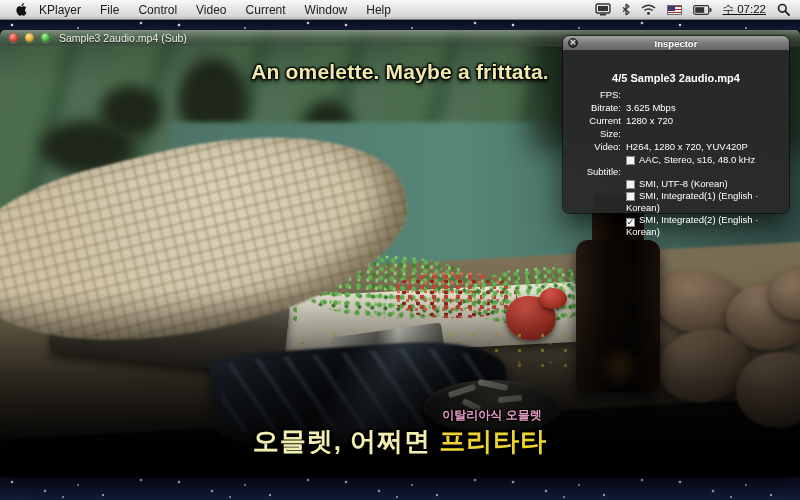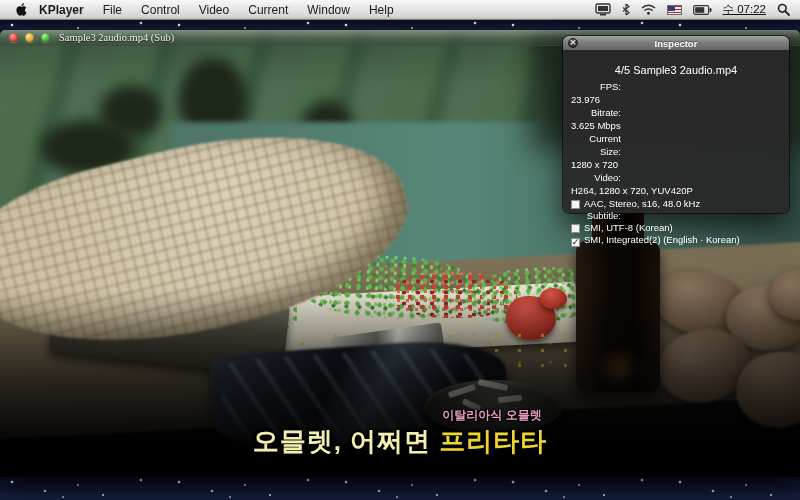--- a/index.html
+++ b/index.html
@@ -8,21 +8,21 @@
     font-family:"Liberation Sans",sans-serif;background:#0a0f22;}
 
   
   .menubar{position:absolute;left:0;top:0;width:800px;height:20px;z-index:30;
     background:linear-gradient(180deg,#f8f8f8,#d6d6d6 85%,#bfbfbf);
     border-bottom:1px solid #7e7e7e;display:flex;align-items:center;
     padding:0 10px;font-size:12px;color:#1b1b1b;}
   .menubar .apple{width:15px;height:15px;margin:0 10px 0 4px;display:flex;align-items:center;}
   .menu-items{display:flex;gap:19px;align-items:center;}
   .menu-items span{cursor:default;white-space:nowrap;}
-  .menu-items span:first-child{font-weight:bold;text-align:center;}
+  .menu-items span:first-child{font-weight:normal;text-align:center;}
   .status-area{margin-left:auto;display:flex;align-items:center;gap:11px;}
   .status-area svg{display:block;}
   .clock{font-size:11.5px;color:#111;white-space:nowrap;text-decoration:underline;}
   .usflag{position:relative;width:15px;height:10px;border:1px solid #6b6b6b;
     background:repeating-linear-gradient(180deg,#b22234 0 1.4px,#eee 1.4px 2.8px);}
   .usflag i{position:absolute;left:0;top:0;width:7px;height:5px;background:#3c3b6e;}
 
   
   .strip{position:absolute;left:0;width:800px;z-index:1;
     background-image:
@@ -43,21 +43,21 @@
     box-shadow:0 8px 30px rgba(0,0,0,.7);}
   .titlebar{position:absolute;left:0;top:0;width:100%;height:16px;z-index:40;
     background:linear-gradient(180deg,rgba(170,185,168,.60),rgba(96,112,94,.45) 55%,rgba(58,72,56,.50));
     border-bottom:1px solid rgba(0,0,0,.45);display:flex;align-items:center;
     border-radius:5px 5px 0 0;}
   .lights{display:flex;gap:7px;margin-left:9px;}
   .light{width:9px;height:9px;border-radius:50%;box-shadow:inset 0 0 1px rgba(0,0,0,.6),0 1px 1px rgba(255,255,255,.25);}
   .light.red{background:radial-gradient(circle at 35% 30%,#ff9d94,#e1443a 60%,#a31d14);}
   .light.yellow{background:radial-gradient(circle at 35% 30%,#ffe49e,#e0a62e 60%,#a8731a);}
   .light.green{background:radial-gradient(circle at 35% 30%,#b6f2a2,#3fae36 60%,#1d7a18);}
-  .wtitle{margin-left:9px;font-size:10.5px;color:#f0f2ee;text-shadow:0 1px 1px rgba(0,0,0,.7);font-family:Liberation Serif, serif;}
+  .wtitle{margin-left:9px;font-size:10.5px;color:#f0f2ee;text-shadow:0 1px 1px rgba(0,0,0,.7);}
 
   
   .scene{position:absolute;inset:0;overflow:hidden;background:
     linear-gradient(180deg,#31503c 0%,#41624b 14%,#466850 26%,#3e6156 36%,#32514a 48%,#253a2c 60%,#151d12 74%,#070906 90%,#040404 100%);}
   .sc{position:absolute;}
   .shelf{left:-50px;top:-40px;width:600px;height:340px;transform:rotate(-10deg);
     background:repeating-linear-gradient(115deg,#4d6e4c 0 42px,#3a5a3e 42px 58px,rgba(90,120,88,.55) 58px 92px);
     filter:blur(6px);opacity:.92;}
   .blob{background:#1e2719;border-radius:50%;filter:blur(7px);}
   .tealwall{left:170px;top:92px;width:640px;height:155px;filter:blur(2.5px);
@@ -151,22 +151,22 @@
     box-shadow:0 14px 30px rgba(0,0,0,.65),0 0 0 1px rgba(0,0,0,.55);color:#fff;}
   .ins-titlebar{height:14px;border-radius:6px 6px 0 0;position:relative;
     background:linear-gradient(180deg,#a2a2a2,#7b7b7b 50%,#646464);
     display:flex;align-items:center;justify-content:center;
     font-size:9.5px;font-weight:bold;color:#fff;text-shadow:0 -1px 0 rgba(0,0,0,.45);}
   .ins-close{position:absolute;left:5px;top:2px;width:10px;height:10px;border-radius:50%;
     background:radial-gradient(circle at 35% 30%,#6e6e6e,#2c2c2c 70%);
     border:1px solid #171717;color:#e8e8e8;font-size:8px;line-height:8px;
     display:flex;align-items:center;justify-content:center;cursor:default;}
   .ins-body{padding:4px 8px 5px;}
-  .ins-heading{text-align:center;font-size:11px;font-weight:normal;margin:10px 0 4px;}
-  .ins-row{display:flex;align-items:flex-start;line-height:13px;font-size:9.5px;flex-direction:column;}
+  .ins-heading{text-align:center;font-size:11px;font-weight:bold;margin:18px 0 4px;}
+  .ins-row{display:flex;align-items:flex-start;line-height:13px;font-size:9.5px;}
   .ins-row.srow{line-height:12px;}
   .ins-lbl{width:50px;text-align:right;margin-right:5px;flex:0 0 auto;}
   .ins-val{flex:1;}
   .chk{display:inline-flex;align-items:center;justify-content:center;width:9px;height:9px;
     background:#f4f4f4;border-radius:1.5px;box-shadow:inset 0 0 0 1px #8a8a8a;
     font-size:9px;line-height:9px;color:#111;margin-right:4px;position:relative;top:1.5px;flex:0 0 auto;}
 </style>
 </head>
 <body>
 
@@ -279,20 +279,21 @@
       <div class="sc bag"></div>
       <div class="sc bagshine"></div>
       <div class="sc ashtray"></div>
       <div class="sc cig" style="left:448px;top:358px;width:28px;transform:rotate(-18deg);"></div>
       <div class="sc cig" style="left:478px;top:352px;width:30px;transform:rotate(12deg);"></div>
       <div class="sc cig" style="left:498px;top:366px;width:24px;transform:rotate(-6deg);"></div>
       <div class="sc cig" style="left:462px;top:372px;width:19px;transform:rotate(25deg);"></div>
 
       <div class="sc vignette"></div>
 
+      <div class="sub-top">An omelette. Maybe a frittata.</div>
       <div class="sub-bottom">
         <span class="sub-small">이탈리아식 오믈렛</span>
         <div class="sub-main">
           <span class="y1">오믈렛, 어쩌면 </span><span class="y2">프리타타</span>
         </div>
       </div>
     </div>
 
     <div class="titlebar">
       <div class="lights">
@@ -307,21 +308,20 @@
   <div class="inspector">
     <div class="ins-titlebar">
       <span class="ins-close">✕</span>
       <span>Inspector</span>
     </div>
     <div class="ins-body">
       <div class="ins-heading">4/5  Sample3 2audio.mp4</div>
 
       <div class="ins-row">
         <span class="ins-lbl">FPS:</span>
-        <span class="ins-val">23.976</span>
       </div>
       <div class="ins-row">
         <span class="ins-lbl">Bitrate:</span>
         <span class="ins-val">3.625 Mbps</span>
       </div>
       <div class="ins-row">
         <span class="ins-lbl">Current Size:</span>
         <span class="ins-val">1280 x 720</span>
       </div>
       <div class="ins-row">
@@ -336,18 +336,22 @@
 
       <div class="ins-row srow">
         <span class="ins-lbl">Subtitle:</span>
       </div>
       <div class="ins-row srow">
         <span class="ins-lbl"></span>
         <span class="ins-val"><span class="chk"></span><span>SMI, UTF-8 (Korean)</span></span>
       </div>
       <div class="ins-row srow">
         <span class="ins-lbl"></span>
+        <span class="ins-val"><span class="chk"></span><span>SMI, Integrated(1) (English · Korean)</span></span>
+      </div>
+      <div class="ins-row srow">
+        <span class="ins-lbl"></span>
         <span class="ins-val"><span class="chk">✓</span><span>SMI, Integrated(2) (English · Korean)</span></span>
       </div>
     </div>
   </div>
 
 </div>
 
 </body></html>

